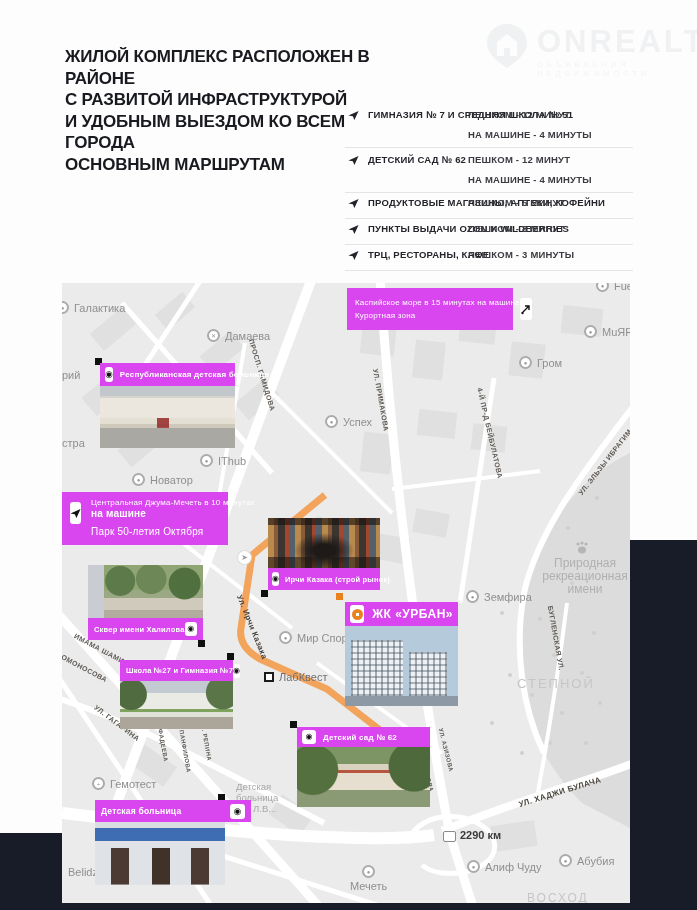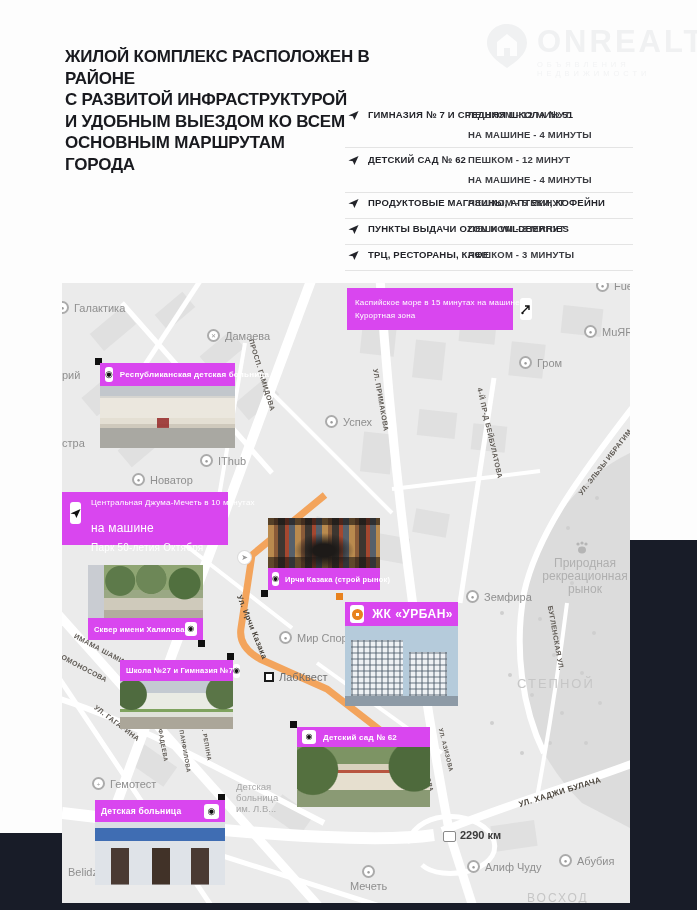--- a/index.html
+++ b/index.html
@@ -84,22 +84,22 @@
   <span>
     <div class="wm-name">ONREALT</div>
     <div class="wm-tag">ОБЪЯВЛЕНИЯ НЕДВИЖИМОСТИ</div>
   </span>
 </div>
 
 <div class="abs heading">
   <div>ЖИЛОЙ КОМПЛЕКС РАСПОЛОЖЕН В РАЙОНЕ</div>
   <div>С РАЗВИТОЙ ИНФРАСТРУКТУРОЙ</div>
   <div>И УДОБНЫМ ВЫЕЗДОМ КО ВСЕМ</div>
+  <div>ГОРОДА</div>
   <div>ОСНОВНЫМ МАРШРУТАМ</div>
-  <div>ГОРОДА</div>
 </div>
 
 <div>
 
   <svg class="abs send-ic" style="left:348px;top:110px" viewBox="0 0 24 24">
       <path fill="currentColor" d="M1 12 L23 2 L14 22 L10.5 13.5 Z"></path>
     </svg>
   <div class="abs amen-label" style="left:368px;top:109px">ГИМНАЗИЯ № 7 И СРЕДНЯЯ ШКОЛА № 51</div>
   <div class="abs amen-time" style="left:468px;top:109px">ПЕШКОМ - 12 МИНУТ</div>
   <div class="abs amen-time" style="left:468px;top:129px">НА МАШИНЕ - 4 МИНУТЫ</div>
@@ -238,21 +238,21 @@
   <svg class="abs" style="left:512px;top:258px" width="16" height="14" viewBox="0 0 16 14">
     <g fill="#b5b5b5">
         <circle cx="4" cy="3" r="1.6"></circle>
         <circle cx="8" cy="2" r="1.6"></circle>
         <circle cx="12" cy="3" r="1.6"></circle>
         <ellipse cx="8" cy="9" rx="4" ry="3.4"></ellipse>
       </g>
   </svg>
   <div class="abs nature-line" style="left:458px;top:274px">Природная</div>
   <div class="abs nature-line" style="left:458px;top:287px">рекреационная</div>
-  <div class="abs nature-line" style="left:458px;top:300px">рынок</div>
+  <div class="abs nature-line" style="left:458px;top:300px">имени</div>
   <div class="abs gray3" style="left:174px;top:498px">Детская</div>
   <div class="abs gray3" style="left:174px;top:509px">больница</div>
   <div class="abs gray3" style="left:174px;top:520px">им. Л.В...</div>
 
   <div class="abs km-sign" style="left:381px;top:548px"></div>
   <div class="abs km-txt" style="left:398px;top:546px">2290 км</div>
 
   <div class="abs poi" style="left:-6px;top:18px">
       <span class="poi-dot">●</span>
       <span class="poi-txt">Галактика</span>
@@ -339,21 +339,21 @@
   <div class="abs photo ph-rdkb" style="left:38px;top:103px;width:135px;height:62px"></div>
 
   <div class="abs bar" style="left:0px;top:209px;width:166px;height:53px;padding:6px 8px;align-items:flex-start">
     <div class="icon-box" style="width:22px;height:22px;margin-top:4px">
       <svg width="11" height="11" viewBox="0 0 24 24">
           <path fill="#111" d="M1 12 L23 2 L14 22 L10.5 13.5 Z"></path>
         </svg>
     </div>
     <div style="margin-left:10px">
       <div class="bar-txt" style="font-weight:400;font-size:8px">Центральная Джума-Мечеть в 10 минутах</div>
-      <div class="bar-txt" style="font-weight:400;font-size:12px;margin-top:14px">на машине</div>
+      <div class="bar-txt" style="font-weight:700;font-size:10px;margin-top:1px">на машине</div>
       <div class="bar-txt" style="font-weight:400;font-size:10px;margin-top:7px">Парк 50-летия Октября</div>
     </div>
   </div>
 
   <div class="abs photo ph-market" style="left:206px;top:235px;width:112px;height:50px"></div>
   <div class="abs bar" style="left:206px;top:285px;width:112px;height:22px;padding:0 4px;gap:6px">
     <div class="icon-box" style="width:14px;height:14px">
         <span class="cam" style="font-size:8px">◉</span>
       </div>
     <div class="bar-txt" style="font-size:7.5px">Ирчи Казака (строй рынок)</div>
@@ -394,21 +394,21 @@
   <div class="abs anchor" style="left:228px;top:438px"></div>
   <div class="abs bar" style="left:235px;top:444px;width:133px;height:20px;padding:0 5px;gap:7px">
     <div class="icon-box" style="width:14px;height:14px">
         <span class="cam" style="font-size:8px">◉</span>
       </div>
     <div class="bar-txt" style="font-size:8px">Детский сад № 62</div>
   </div>
   <div class="abs photo ph-detsad" style="left:235px;top:464px;width:133px;height:60px"></div>
 
   <div class="abs anchor" style="left:156px;top:511px"></div>
-  <div class="abs bar" style="left:33px;top:517px;width:130px;height:22px;padding:0 6px">
+  <div class="abs bar" style="left:33px;top:517px;width:156px;height:22px;padding:0 6px">
     <div class="bar-txt" style="font-size:8.5px">Детская больница</div>
     <div class="icon-box" style="width:15px;height:15px;margin-left:auto">
         <span class="cam">◉</span>
       </div>
   </div>
   <div class="abs photo ph-childhosp" style="left:33px;top:539px;width:130px;height:63px"></div>
 </div>
 
 <div class="abs navy" style="left:630px;top:540px;width:67px;height:370px"></div>
 <div class="abs navy" style="left:0px;top:833px;width:62px;height:77px"></div>

